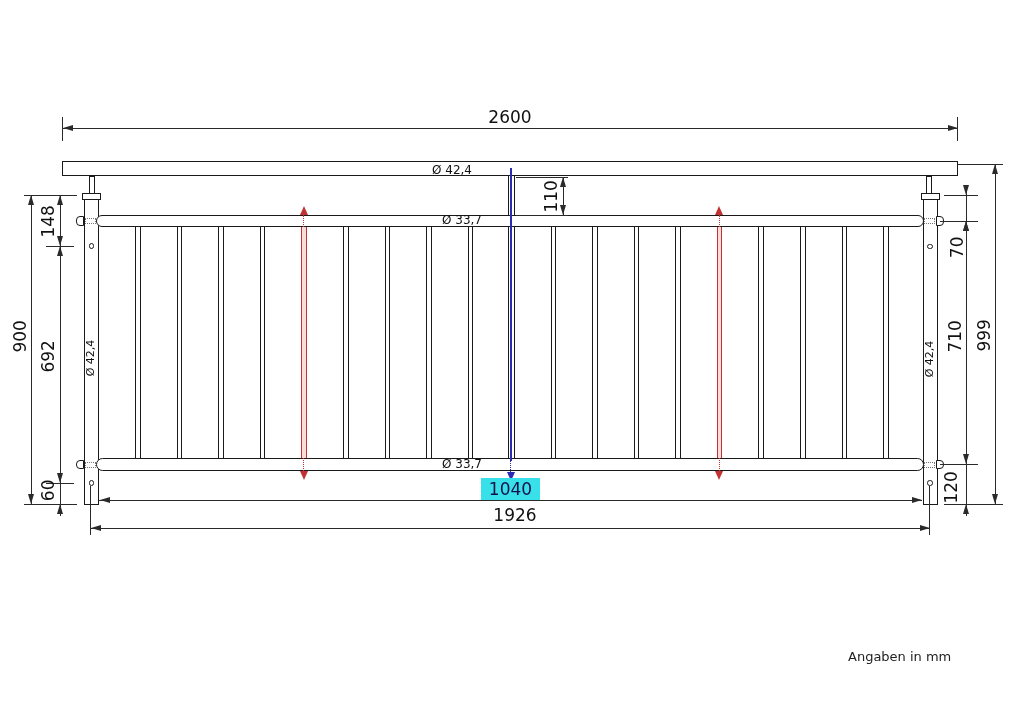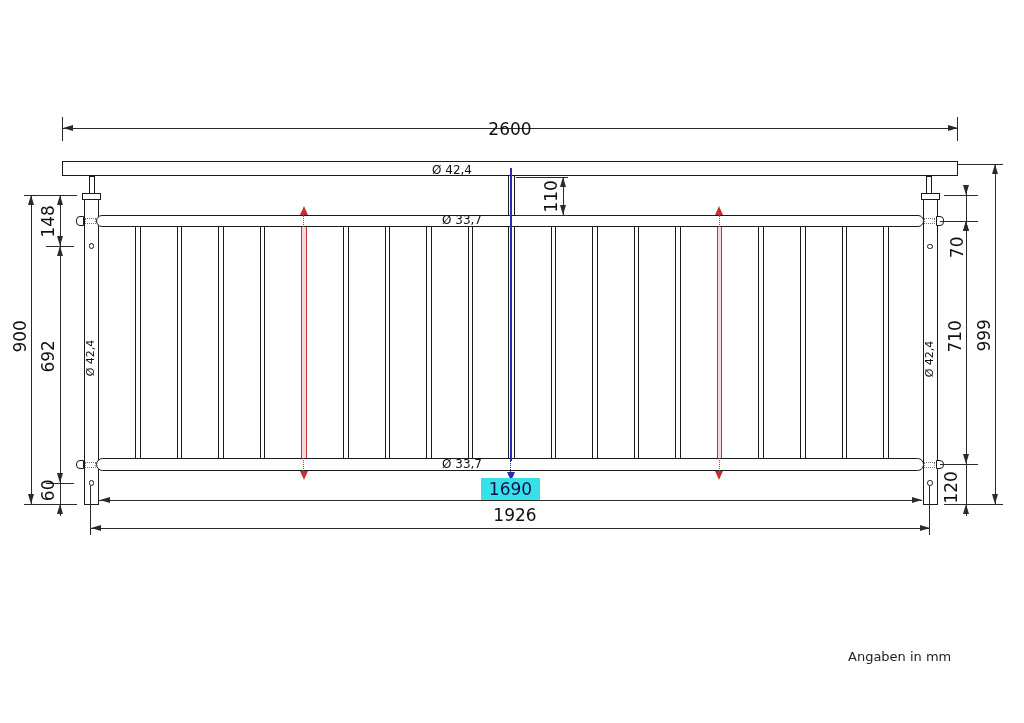--- a/index.html
+++ b/index.html
@@ -53,21 +53,21 @@
 </head>
 <body>
 
 <div id="canvas">
 
   <div class="vline" style="left:61.5px;top:117px;height:24px;"></div>
   <div class="vline" style="left:957px;top:117px;height:24px;"></div>
   <div class="hline" style="left:62px;top:128px;width:896px;"></div>
   <div class="arr left" style="left:62.5px;top:125px;"></div>
   <div class="arr right" style="left:947.5px;top:125px;"></div>
-  <div class="dim" style="left:478px;top:120px;width:64px;">2600</div>
+  <div class="dim" style="left:478px;top:108px;width:64px;">2600</div>
 
   <div class="piece rail" style="left:62px;top:161px;width:896px;height:15px;"></div>
   <div class="dia" style="left:424px;top:163.5px;width:56px;">Ø 42,4</div>
 
   <div class="piece post" style="left:88.5px;top:175.5px;width:6.5px;height:18.5px;border-width:1.3px;"></div>
   <div class="piece post" style="left:925.5px;top:175.5px;width:6.5px;height:18.5px;border-width:1.3px;"></div>
   <div class="piece post" style="left:81.8px;top:193px;width:19px;height:6.8px;border-width:1.4px;"></div>
   <div class="piece post" style="left:920.8px;top:193px;width:19px;height:6.8px;border-width:1.4px;"></div>
   <div class="piece post" style="left:84px;top:199px;width:15.2px;height:305.5px;"></div>
   <div class="piece post" style="left:923px;top:199px;width:15.2px;height:305.5px;"></div>
@@ -182,21 +182,21 @@
   <div class="arr up" style="left:992px;top:164px;"></div>
   <div class="arr down" style="left:992px;top:494px;"></div>
   <div class="dim rot" style="left:962px;top:326px;width:44px;">999</div>
 
   <div class="vline" style="left:89.7px;top:486px;height:49px;"></div>
   <div class="vline" style="left:929.3px;top:486px;height:49px;"></div>
 
   <div class="hline" style="left:99px;top:500px;width:823px;"></div>
   <div class="arr left" style="left:99.5px;top:497px;"></div>
   <div class="arr right" style="left:911.5px;top:497px;"></div>
-  <div class="cyanbox">1690</div>
+  <div class="cyanbox">1040</div>
 
   <div class="hline" style="left:90px;top:528px;width:840px;"></div>
   <div class="arr left" style="left:90.5px;top:525px;"></div>
   <div class="arr right" style="left:919.5px;top:525px;"></div>
   <div class="dim" style="left:486px;top:506px;width:58px;">1926</div>
 
   <div class="note">Angaben in mm</div>
 
 </div>
 

